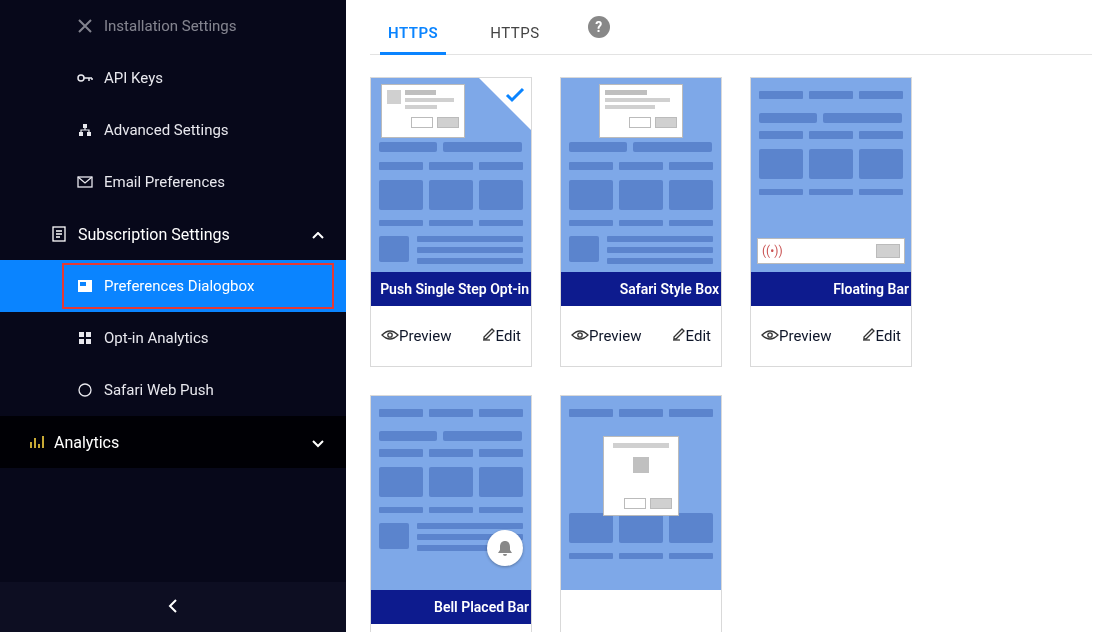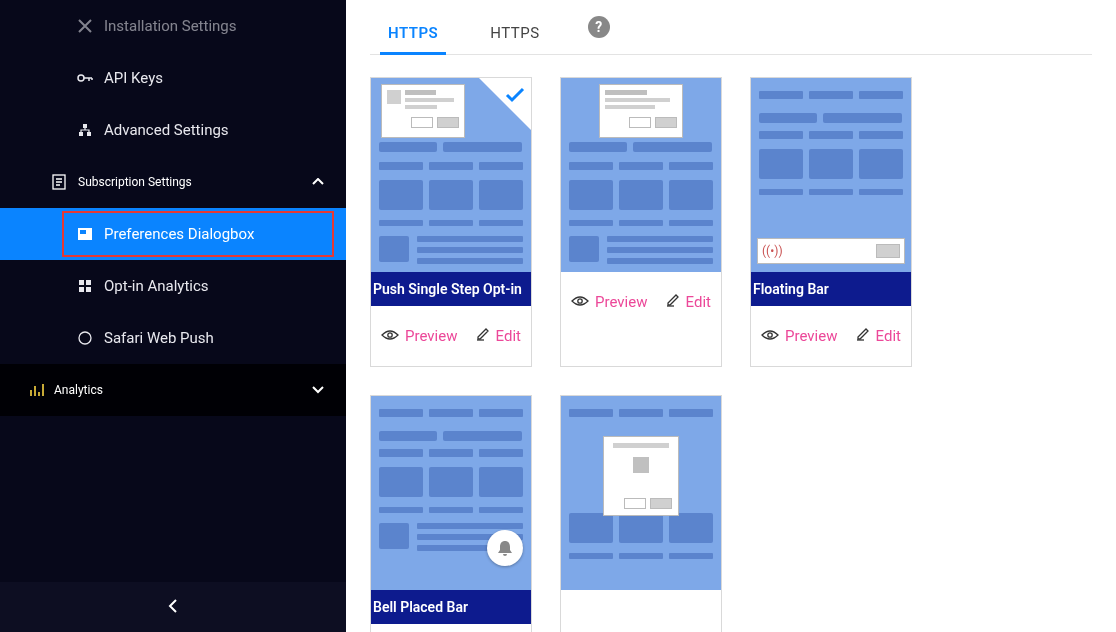--- a/index.html
+++ b/index.html
@@ -36,21 +36,21 @@
     display:flex;
     justify-content:center;
     align-items:center;
   }
   .side-item .icon svg { fill: #e8e8ee; }
   .side-item .lbl { margin-left: 28px; }
   .side-group {
     display: flex;
     align-items: center;
     padding: 14px 18px 14px 48px;
-    font-size: 12px;
+    font-size: 16px;
     color: #fff;
     cursor: pointer;
     position: relative;
     min-height: 52px;
   }
   .side-group .icon { position:absolute; left:48px; width:22px; display:flex;justify-content:center;align-items:center;}
   .side-group .lbl { margin-left: 30px; }
   .side-group .chev {
     position:absolute; right:22px;
   }
@@ -144,40 +144,39 @@
   .thumb-page .grid3 div { flex:1; height:30px; background:#5b84cd;border-radius:2px;}
   .thumb-page .lines { margin-top:10px; display:flex; gap:6px;}
   .thumb-page .lines div { flex:1; height:6px; background:#5b84cd;border-radius:1px;}
   .thumb-page .sq-row { display:flex; gap:8px; margin-top:10px;}
   .thumb-page .sq-row .sq { width:30px;height:26px;background:#5b84cd;border-radius:2px;}
   .thumb-page .sq-row .ls { flex:1;display:flex;flex-direction:column;gap:5px;}
   .thumb-page .sq-row .ls div { height:6px;background:#5b84cd;border-radius:1px;}
   .card-title {
     background:#0d1b8e;
     color:#fff;
-    text-align:left;
+    text-align:right;
     font-size:14px;
     font-weight:600;
     padding:9px 2px;
     white-space:nowrap;
     overflow:hidden;
   }
   .card-actions {
     display:flex;
     align-items:center;
     justify-content:space-between;
     padding: 14px 10px;
     height:60px;
   }
   .act {
     display:flex;
     align-items:flex-start;
-    gap:6px;
     font-size:15px;
-    color:#ec4899;
+    color:#0f172a;
     cursor:pointer;
   }
   .act .ic svg { stroke:#333; }
   
   .dialog {
     position:absolute; top:6px; left:50%; transform:translateX(-50%);
     width:84px; height:54px; background:#fff; border:1px solid #bbb;
     padding:5px;
   }
   .dialog .dline1 { height:5px; background:#bfbfbf; width:58%; margin-bottom:3px;}
@@ -256,20 +255,29 @@
       <svg width="14" height="14" viewBox="0 0 14 14">
           <rect x="5" y="1" width="4" height="4" fill="#e8e8ee"></rect>
           <rect x="1" y="9" width="4" height="4" fill="#e8e8ee"></rect>
           <rect x="9" y="9" width="4" height="4" fill="#e8e8ee"></rect>
           <path d="M7 5 V7 M3 9 V7 H11 V9" stroke="#e8e8ee" stroke-width="1.2" fill="none"></path>
         </svg>
     </span>
     <span class="lbl">Advanced Settings</span>
   </div>
 
+  <div class="side-item">
+    <span class="icon">
+      <svg width="16" height="12" viewBox="0 0 16 12">
+          <rect x="1" y="1" width="14" height="10" fill="none" stroke="#e8e8ee" stroke-width="1.3"></rect>
+          <path d="M1 1 L8 7 L15 1" fill="none" stroke="#e8e8ee" stroke-width="1.3"></path>
+        </svg>
+    </span>
+    <span class="lbl">Email Preferences</span>
+  </div>
 
   <div class="side-group">
     <span class="icon">
       <svg width="16" height="16" viewBox="0 0 16 16">
           <rect x="2" y="1" width="12" height="14" fill="none" stroke="#fff" stroke-width="1.3"></rect>
           <path d="M5 5 H11 M5 8 H11 M5 11 H9" stroke="#fff" stroke-width="1.3"></path>
         </svg>
     </span>
     <span class="lbl">Subscription Settings</span>
     <span class="chev">
@@ -449,20 +457,21 @@
         <div class="dialog">
           <div class="dline1"></div>
             <div class="dline2"></div>
             <div class="dline3"></div>
           <div class="dbtns">
               <div class="dbtn"></div>
               <div class="dbtn fill"></div>
             </div>
         </div>
       </div>
+      <div class="card-title">Safari Style Box</div>
       <div class="card-actions">
         <div class="act">
           <span class="ic"><svg width="18" height="12" viewBox="0 0 18 12">
                 <path d="M1 6 Q9 -2 17 6 Q9 14 1 6 Z" fill="none" stroke="#333" stroke-width="1.3"></path>
                 <circle cx="9" cy="6" r="2.2" fill="none" stroke="#333" stroke-width="1.3"></circle>
               </svg></span>
           <span>Preview</span>
         </div>
         <div class="act">
           <span class="ic"><svg width="14" height="14" viewBox="0 0 14 14">

